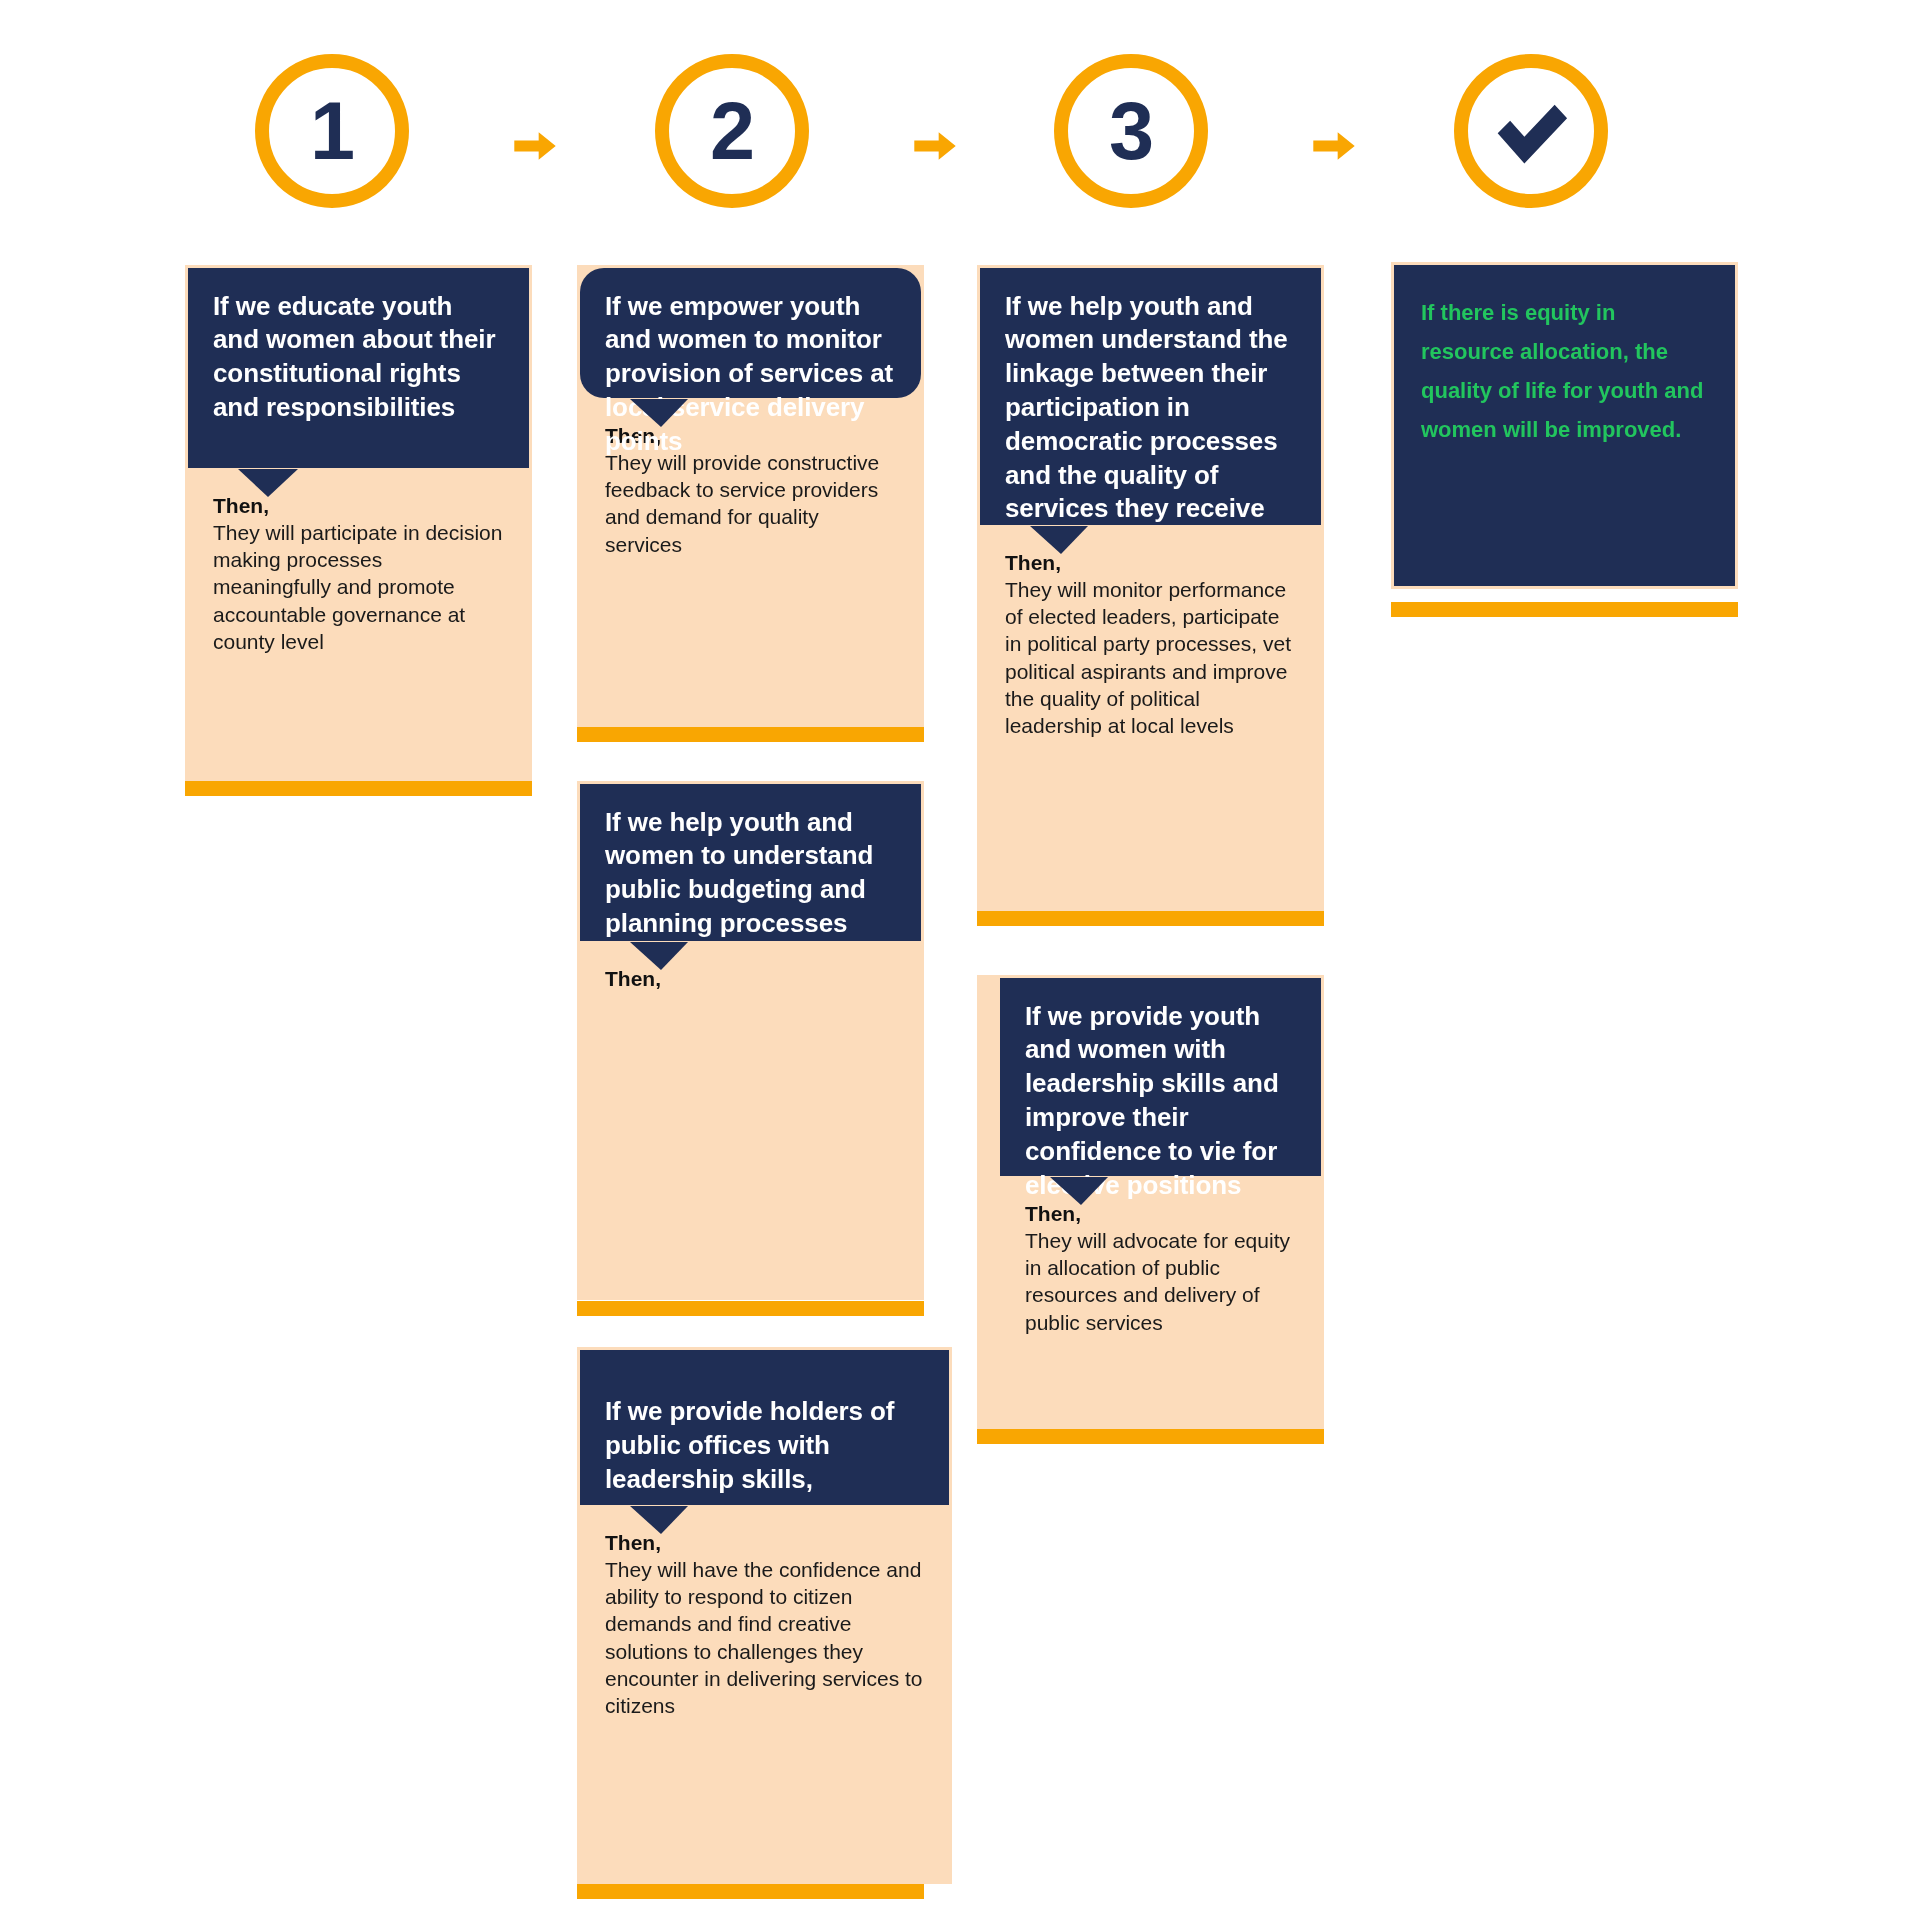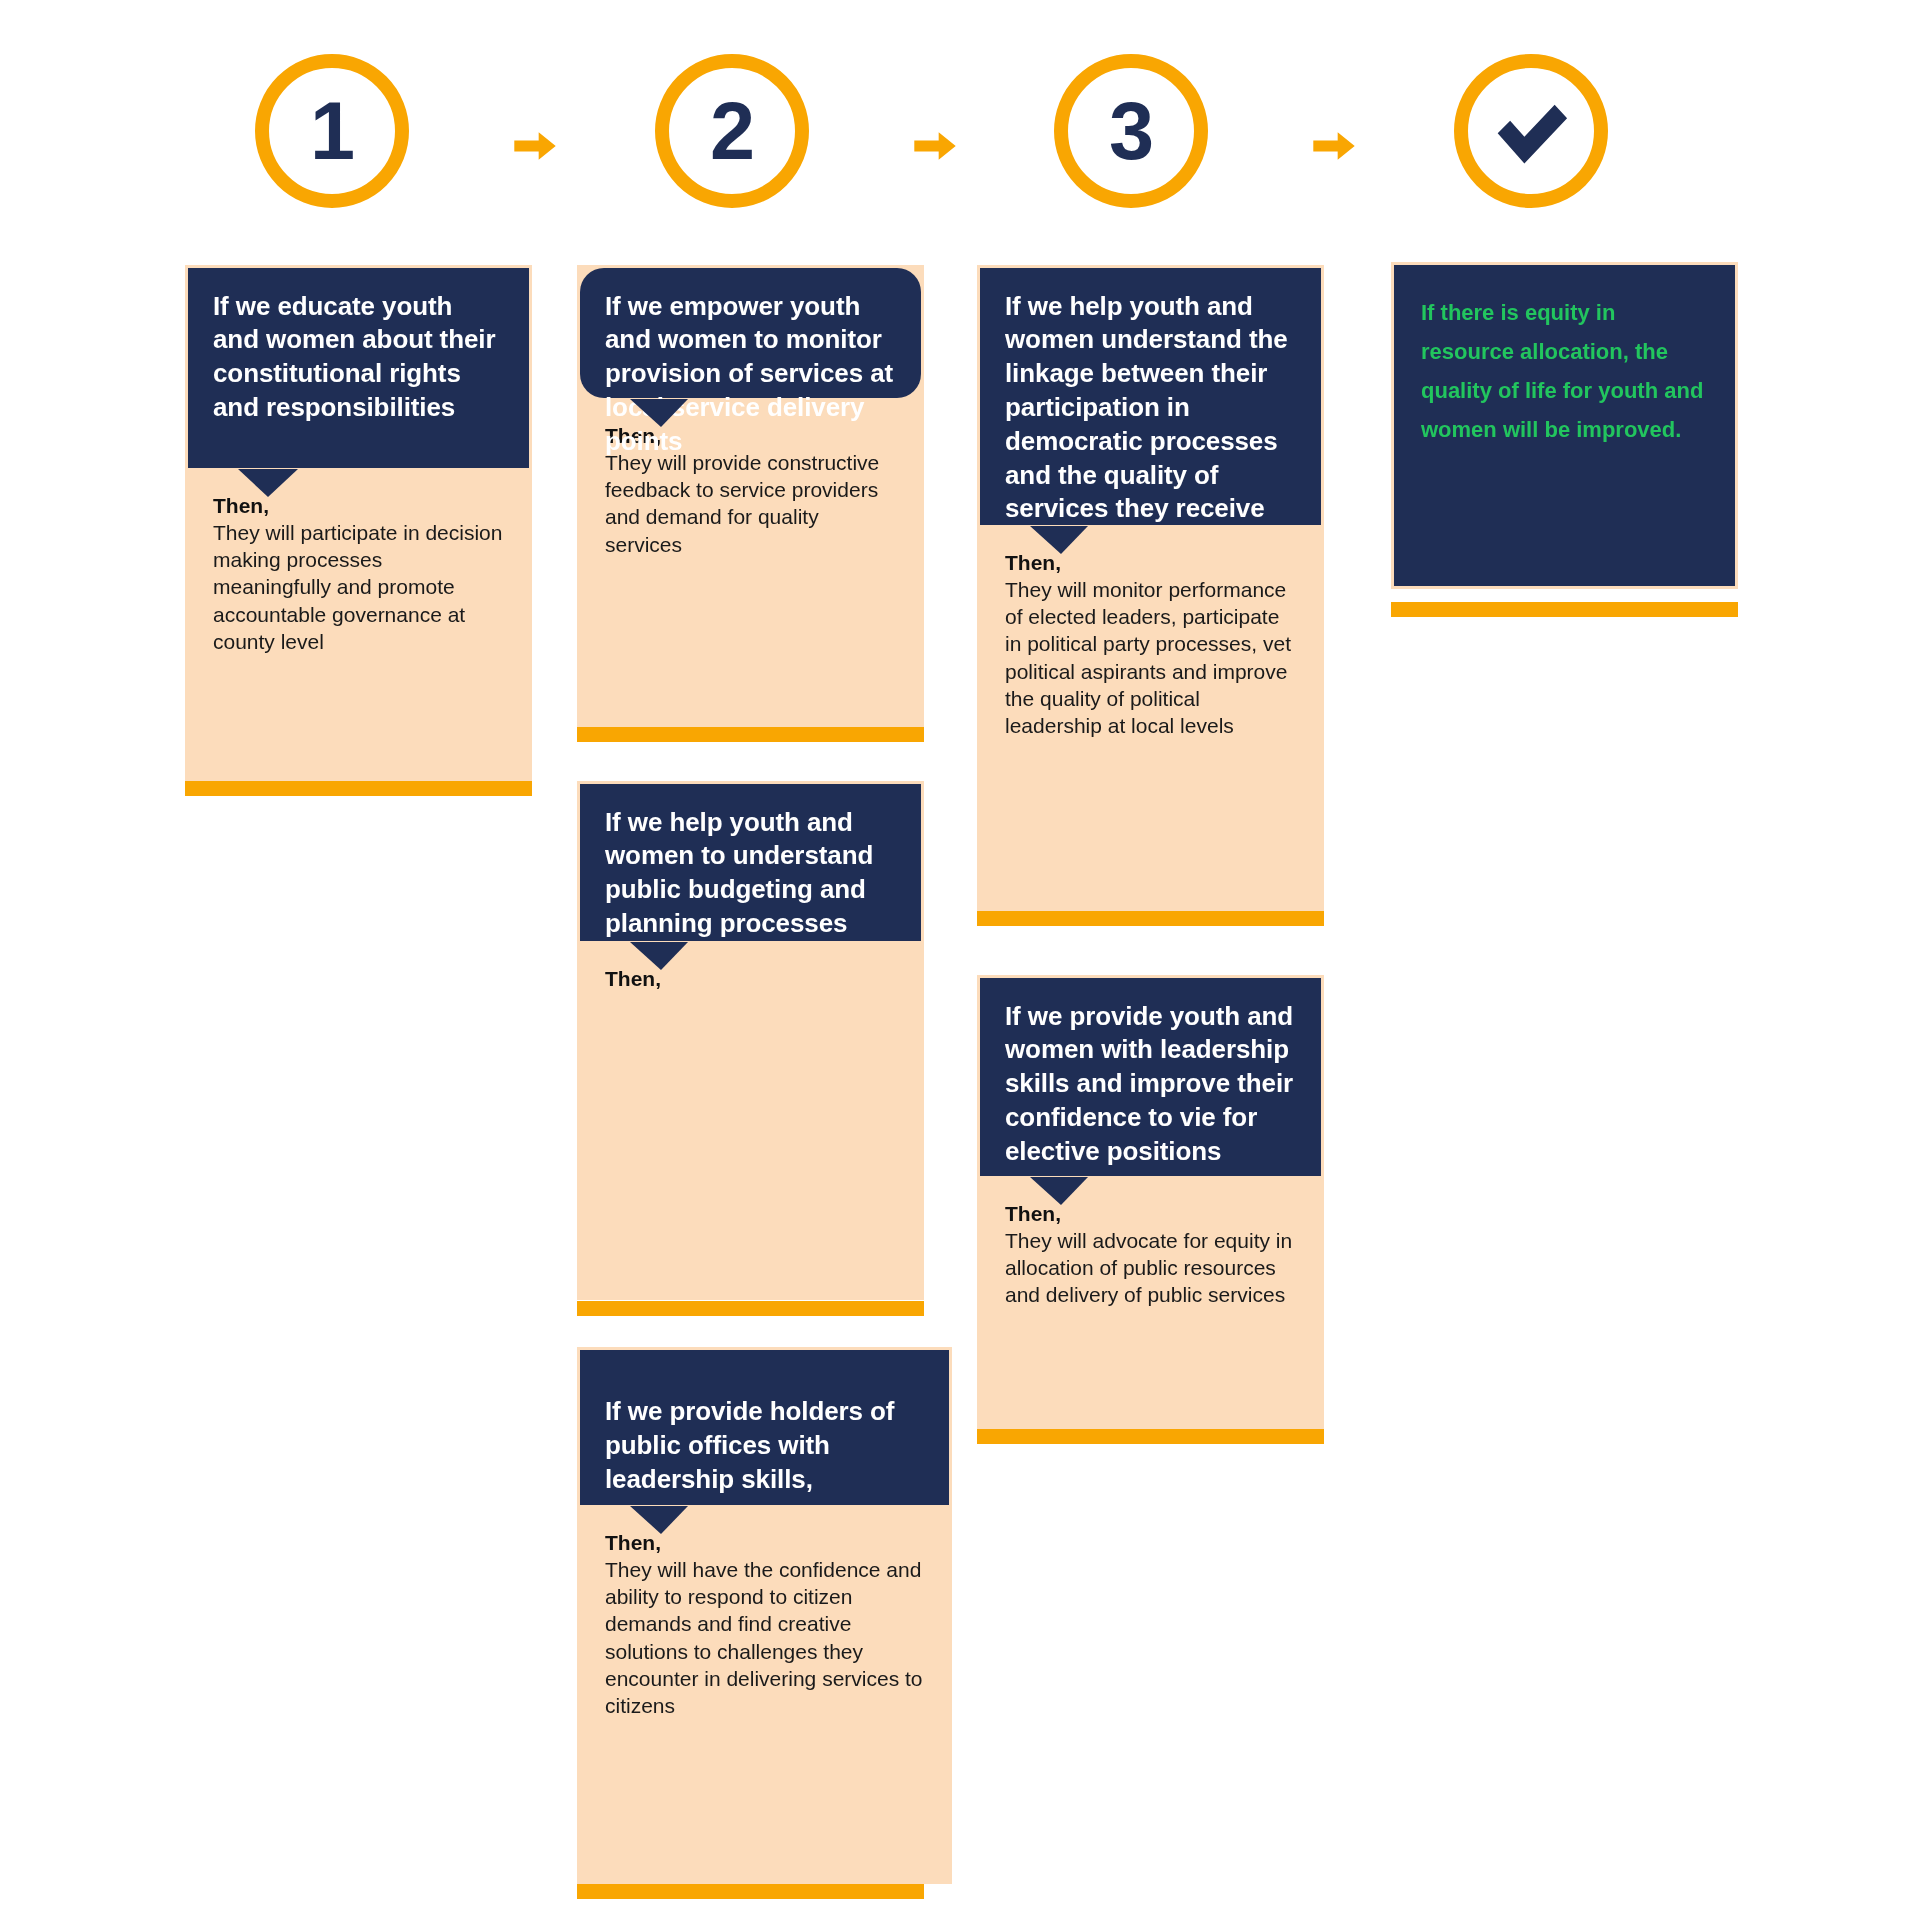--- a/index.html
+++ b/index.html
@@ -241,21 +241,21 @@
       <div class="card-if-text">If we help youth and women understand the linkage between their participation in democratic processes and the quality of services they receive</div>
       <div class="notch notch-asym"></div>
     </div>
     <div class="card-then">
       <div class="then-label">Then,</div>
       <div class="then-body">They will monitor performance of elected leaders, participate in political party processes, vet political aspirants and improve the quality of political leadership at local levels</div>
     </div>
   </div>
   <div class="card-rule" style="left:977px; top:911px; width:347px;"></div>
 
-  <div class="card" style="left:977px; top:975px; width:347px; height:455px;">
+  <div class="card" style="left:977px; top:975px; width:347px; height:455px;padding-left:20px;">
     <div class="card-if" style="height:198px;">
       <div class="card-if-text">If we provide youth and women with leadership skills and improve their confidence to vie for elective positions</div>
       <div class="notch notch-asym"></div>
     </div>
     <div class="card-then">
       <div class="then-label">Then,</div>
       <div class="then-body">They will advocate for equity in allocation of public resources and delivery of public services</div>
     </div>
   </div>
   <div class="card-rule" style="left:977px; top:1429px; width:347px;"></div>

